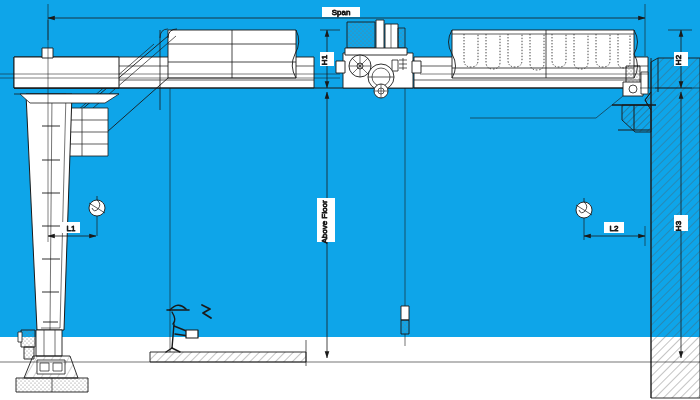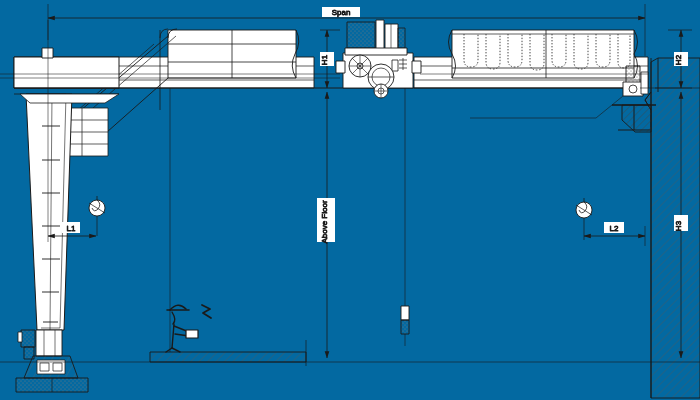--- a/index.html
+++ b/index.html
@@ -1,18 +1,18 @@
 <!DOCTYPE html>
 <html><head>
 <meta charset="utf-8">
 <style>
   html,body{margin:0;padding:0;background:#ffffff;}
   body{width:700px;height:400px;overflow:hidden;
        font-family:"Liberation Sans",sans-serif;}
-  #stage{position:relative;width:700px;height:400px;background:#0369a1;}
+  #stage{position:relative;width:700px;height:337px;background:#0ea5e9;}
   svg{display:block;}
   .dimtext{font-family:"Liberation Sans",sans-serif;font-size:8px;fill:#1a1a1a;}
 </style>
 </head>
 <body>
 
 <div id="stage">
 <svg width="700" height="400" viewBox="0 0 700 400">
 
   <defs>

